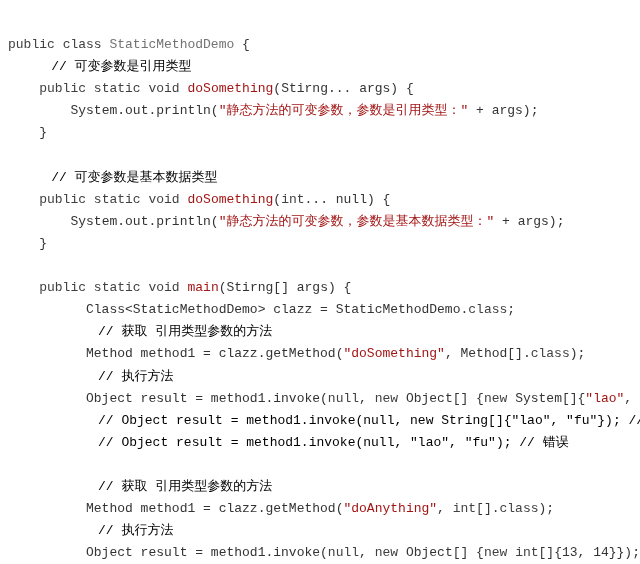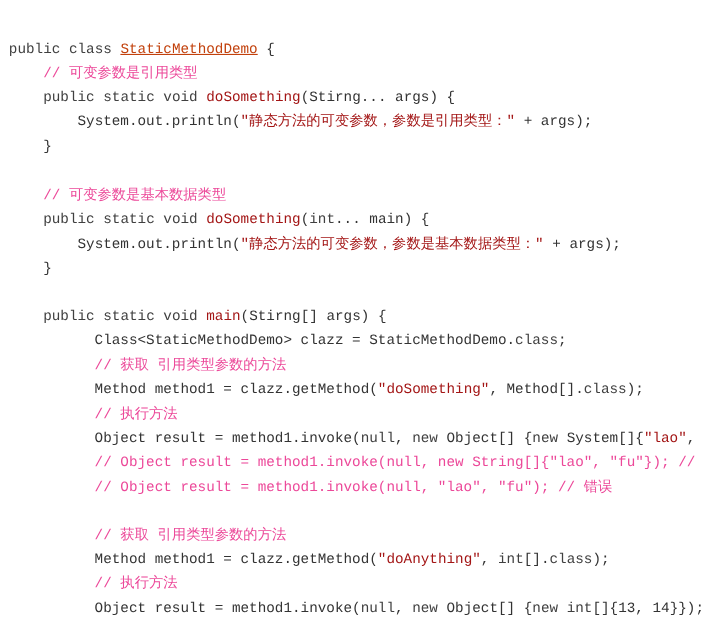--- a/index.html
+++ b/index.html
@@ -12,37 +12,37 @@
     color: #333;
   }
   .code-container {
     padding: 12px 8px;
     width: 640px;
     box-sizing: border-box;
     white-space: pre;
     position: relative;
   }
   .kw { color: #404040; }
-  .cls { color: #c2410c; text-decoration: underline; }
+  .cls { color: #737373; }
   .method-name { color: #a31515; font-family: Liberation Mono, monospace; }
-  .comment { color: #ec4899; }
+  .comment { color: #000000; margin-left: 12px; }
   .str { color: #a31515; }
 </style>
 </head>
 <body>
 
 <div class="code-container">
 <span><span class="kw">public</span> <span class="kw">class</span> <span class="cls">StaticMethodDemo</span><span> {</span></span>
 <span>    <span class="comment">// 可变参数是引用类型</span></span>
 <span>    <span class="kw">public</span> <span class="kw">static</span> <span class="kw">void</span> <span class="method-name">doSomething</span><span>(Stirng... args) {</span></span>
 <span>        <span>System.out.println(</span><span class="str">"静态方法的可变参数，参数是引用类型："</span><span> + args);</span></span>
 <span>    <span>}</span></span>
 <span></span>
 <span>    <span class="comment">// 可变参数是基本数据类型</span></span>
-<span>    <span class="kw">public</span> <span class="kw">static</span> <span class="kw">void</span> <span class="method-name">doSomething</span><span>(</span><span class="kw">int</span><span>... main) {</span></span>
+<span>    <span class="kw">public</span> <span class="kw">static</span> <span class="kw">void</span> <span class="method-name">doSomething</span><span>(</span><span class="kw">int</span><span>... null) {</span></span>
 <span>        <span>System.out.println(</span><span class="str">"静态方法的可变参数，参数是基本数据类型："</span><span> + args);</span></span>
 <span>    <span>}</span></span>
 <span></span>
 <span>    <span class="kw">public</span> <span class="kw">static</span> <span class="kw">void</span> <span class="method-name">main</span><span>(Stirng[] args) {</span></span>
 <span>          <span>Class&lt;StaticMethodDemo&gt; clazz = StaticMethodDemo.</span><span class="kw">class</span><span>;</span></span>
 <span>          <span class="comment">// 获取 引用类型参数的方法</span></span>
 <span>          <span>Method method1 = clazz.getMethod(</span><span class="str">"doSomething"</span><span>, Method[].</span><span class="kw">class</span><span>);</span></span>
 <span>          <span class="comment">// 执行方法</span></span>
 <span>          <span>Object result = method1.invoke(</span><span class="kw">null</span><span>, </span><span class="kw">new</span><span> Object[] {</span><span class="kw">new</span><span> System[]{</span><span class="str">"lao"</span><span>, </span><span class="str">"fu"</span></span>
 <span>          <span class="comment">// Object result = method1.invoke(null, new String[]{"lao", "fu"}); // 错误</span></span>

